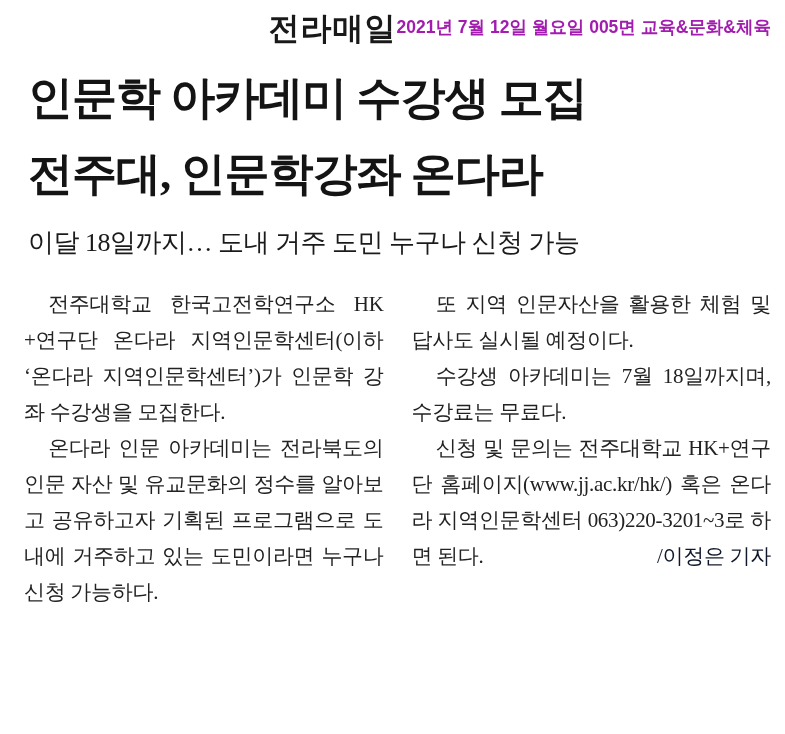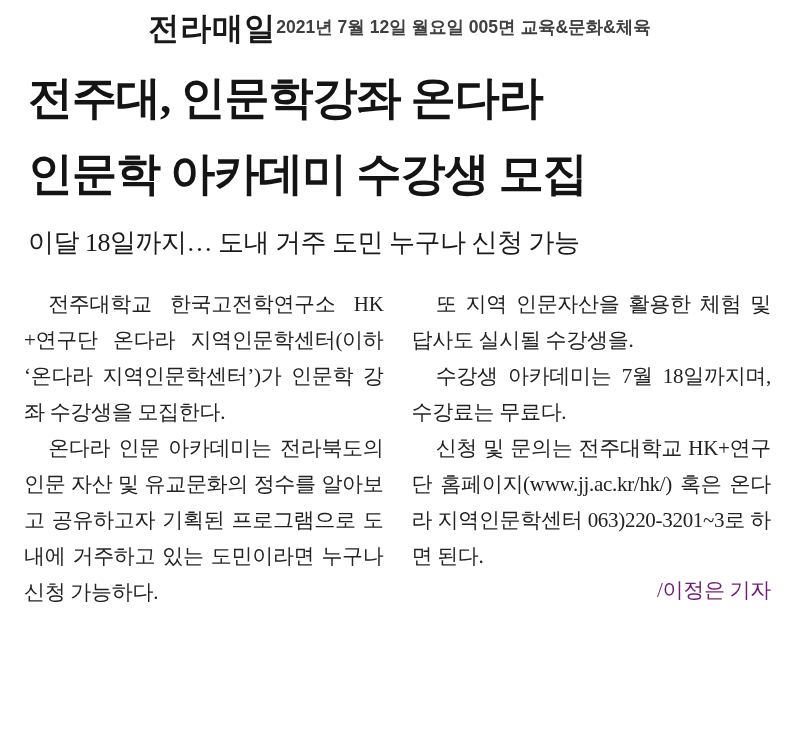--- a/index.html
+++ b/index.html
@@ -13,38 +13,38 @@
     height: 734px;
     background: #ffffff;
     color: #1c1c1c;
     font-family: "Liberation Serif", serif;
     overflow: hidden;
     box-sizing: border-box;
   }
   
   .masthead {
     display: flex;
-    justify-content: center;
+    justify-content: flex-end;
     align-items: flex-start;
     padding: 12px 14px 0 28px;
   }
   .logo {
     font-family: "Liberation Sans", sans-serif;
     font-weight: 900;
     font-size: 31px;
     letter-spacing: 1px;
     color: #191919;
     line-height: 34px;
     transform: scaleY(1.02);
   }
   .dateline {
     font-family: "Liberation Sans", sans-serif;
     font-weight: 700;
     font-size: 17.5px;
-    color: #404040;
+    color: #a21caf;
     margin-top: 3px;
     letter-spacing: 0px;
   }
   
   .headline {
     margin: 14px 20px 0 28px;
     font-family: "Liberation Serif", serif;
     font-weight: 700;
     font-size: 45px;
     line-height: 76px;
@@ -79,50 +79,49 @@
     text-align: justify;
     text-justify: inter-character;
     word-break: break-all;
     text-indent: 1.15em;
     color: #222222;
     letter-spacing: -0.3px;
   }
   .byline {
     float: right;
     text-indent: 0;
-    color: #701a75;
-    margin-top: 34px;
+    color: #0f172a;
   }
 </style>
 </head>
 <body>
 
 <div class="page">
 
   <div class="masthead">
     <div class="logo">전라매일</div>
     <div class="dateline">2021년 7월 12일 월요일 005면 교육&amp;문화&amp;체육</div>
   </div>
 
   <h1 class="headline">
+    <span class="hl-line">인문학 아카데미 수강생 모집</span>
     <span class="hl-line">전주대, 인문학강좌 온다라</span>
-    <span class="hl-line">인문학 아카데미 수강생 모집</span>
   </h1>
 
   <div class="subheadline">이달 18일까지… 도내 거주 도민 누구나 신청 가능</div>
 
   <div class="body-columns">
 
     <div class="column">
       <p>전주대학교 한국고전학연구소 HK+연구단 온다라 지역인문학센터(이하 ‘온다라 지역인문학센터’)가 인문학 강좌 수강생을 모집한다.</p>
       <p>온다라 인문 아카데미는 전라북도의 인문 자산 및 유교문화의 정수를 알아보고 공유하고자 기획된 프로그램으로 도내에 거주하고 있는 도민이라면 누구나 신청 가능하다.</p>
     </div>
 
     <div class="column">
-      <p>또 지역 인문자산을 활용한 체험 및 답사도 실시될 수강생을.</p>
+      <p>또 지역 인문자산을 활용한 체험 및 답사도 실시될 예정이다.</p>
       <p>수강생 아카데미는 7월 18일까지며, 수강료는 무료다.</p>
       <p>
         <span>신청 및 문의는 전주대학교 HK+연구단 홈페이지(www.jj.ac.kr/hk/) 혹은 온다라 지역인문학센터 063)220-3201~3로 하면 된다.</span>
         <span class="byline">/이정은 기자</span>
       </p>
     </div>
 
   </div>
 
 </div>

